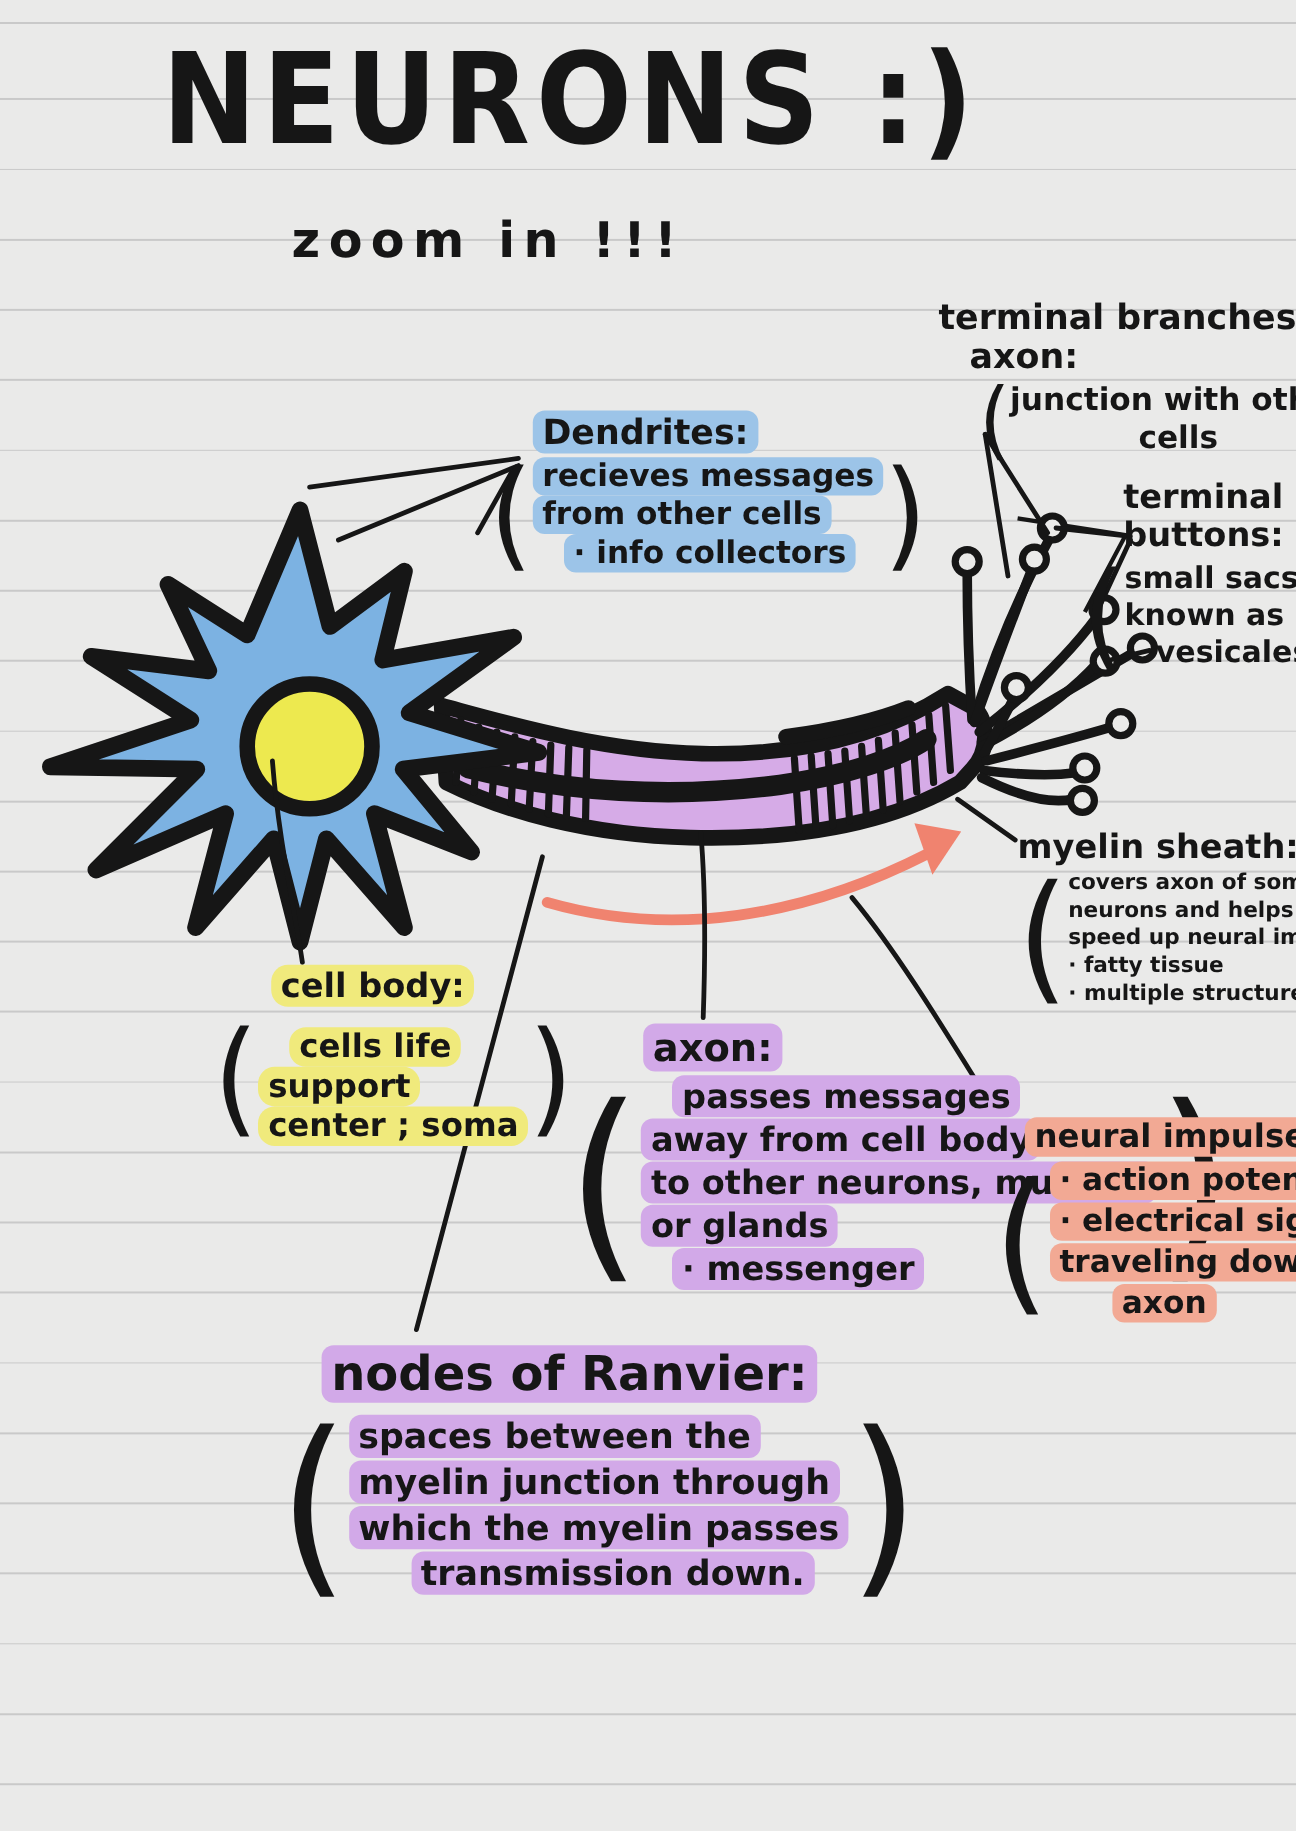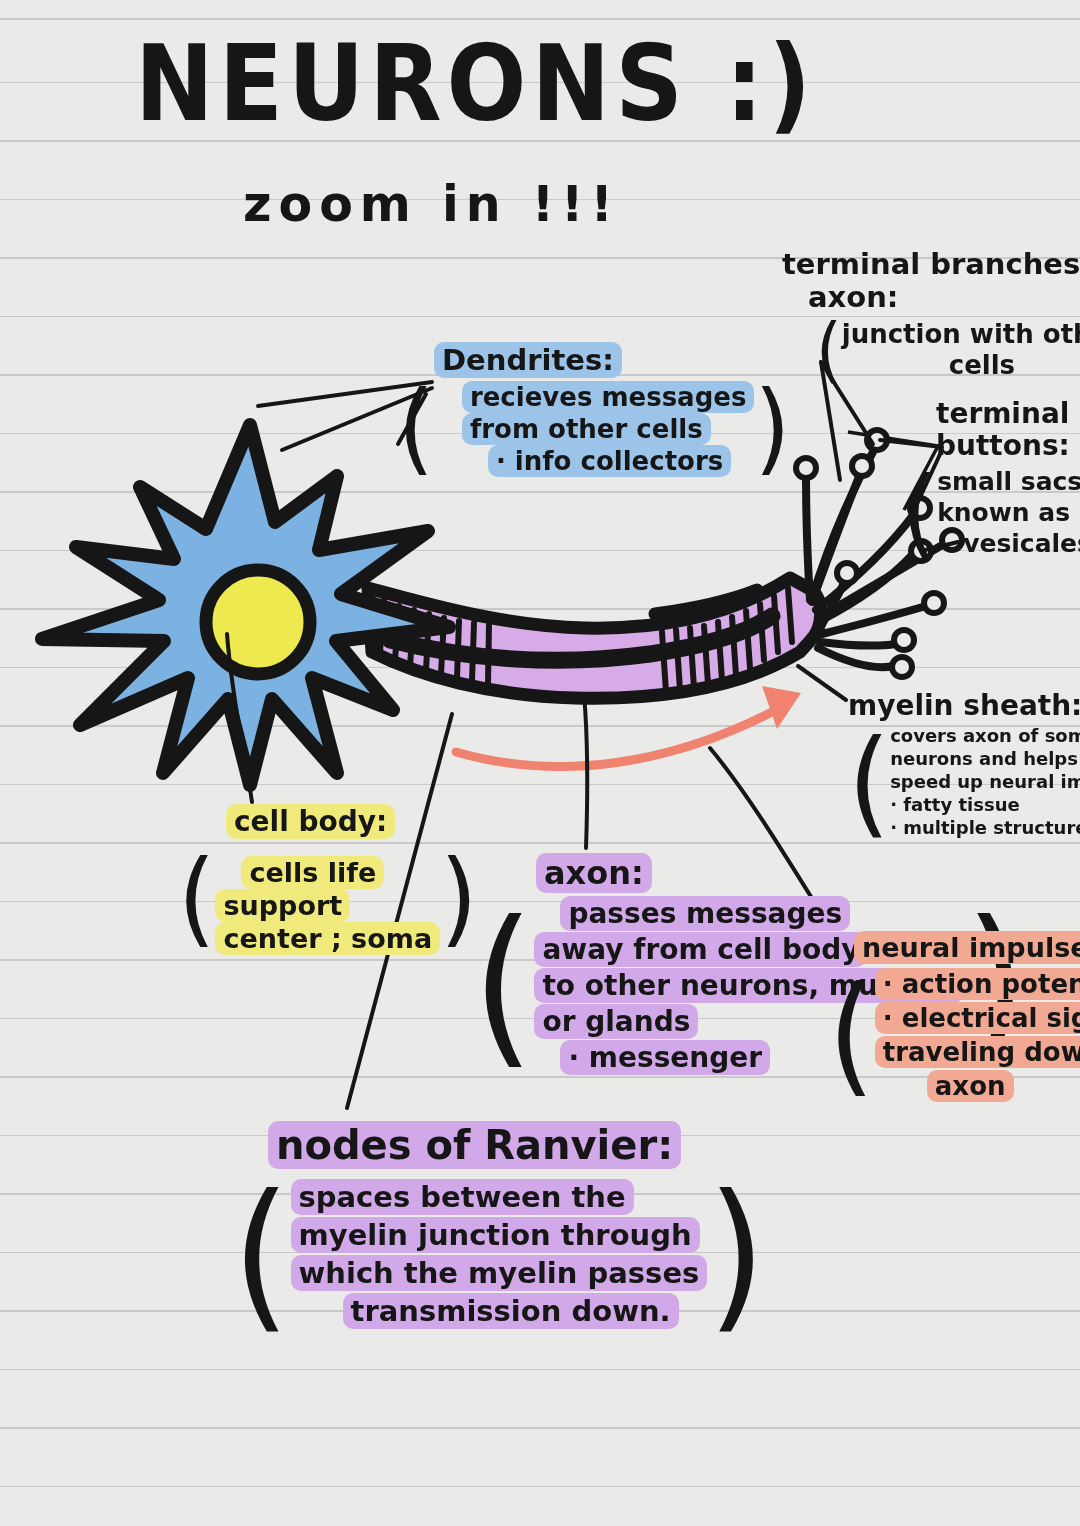--- a/index.html
+++ b/index.html
@@ -15,35 +15,35 @@
     font-family:"DejaVu Sans", sans-serif;
     color:var(--ink,#161616);
   }
   .abs{position:absolute;}
   .title{
     font-size:94px;font-weight:900;letter-spacing:5px;
     white-space:nowrap;line-height:1;
     transform:scaleY(1.12);transform-origin:top left;
   }
   .subtitle{
-    font-size:49px;font-weight:800;letter-spacing:7px;white-space:nowrap;
+    font-size:41px;font-weight:800;letter-spacing:7px;white-space:nowrap;
   }
   .note{position:absolute;}
   .note .heading{font-weight:800;white-space:nowrap;line-height:1.15;}
   .note .body{display:flex;align-items:center;margin-top:4px;}
   .paren{
     font-weight:400;line-height:0.9;color:var(--ink,#161616);
     transform:scaleY(1.08);user-select:none;
     font-family:"DejaVu Sans", sans-serif;
   }
   .lines{display:flex;flex-direction:column;}
   .lines > div{white-space:nowrap;font-weight:700;}
   .hl{padding:1px 8px;border-radius:10px;box-decoration-break:clone;}
   .hl-blue{background:var(--hl_blue,#9cc4e8);}
-  .hl-yellow{background:var(--hl_yellow,#f0ea7c);}
+  .hl-yellow{background:var(--hl_yellow,#f0ea7c);border-radius:14px;}
   .hl-purple{background:var(--hl_purple,#d2a9e8);}
   .hl-salmon{background:var(--hl_salmon,#f2a994);}
   .ind1{padding-left:26px;}
   .ind2{padding-left:52px;}
   .ctr{text-align:center;}
 </style>
 </head>
 <body>
 
 <div class="page">
@@ -135,27 +135,27 @@
       <path d="M227,634 C232,700 246,760 252,802"></path>
       <path d="M584,694 C588,740 588,790 586,848"></path>
       <path d="M452,714 L347,1108"></path>
       <path d="M710,748 C745,790 782,850 818,908"></path>
     </g>
   </svg>
 
   <div class="abs title" style="left:135px;top:32px;">NEURONS :)</div>
   <div class="abs subtitle" style="left:243px;top:176px;">zoom in !!!</div>
 
-  <div class="note" style="left:398px;top:344px;">
+  <div class="note" style="left:408px;top:344px;">
     <div class="heading" style="font-size:29px;padding-left:36px;">
       <span class="hl hl-blue">Dendrites:</span>
     </div>
     <div class="body" style="font-size:26px;">
       <span class="paren" style="font-size:92px;">(</span>
-      <div class="lines" style="line-height:32px;margin-left:28px;">
+      <div class="lines" style="line-height:32px;">
         <div><span class="hl hl-blue">recieves messages</span></div>
         <div><span class="hl hl-blue">from other cells</span></div>
         <div class="ind1"><span class="hl hl-blue">· info collectors</span></div>
       </div>
       <span class="paren" style="font-size:92px;">)</span>
     </div>
   </div>
 
   <div class="note" style="left:782px;top:248px;">
     <div class="heading" style="font-size:29px;">

